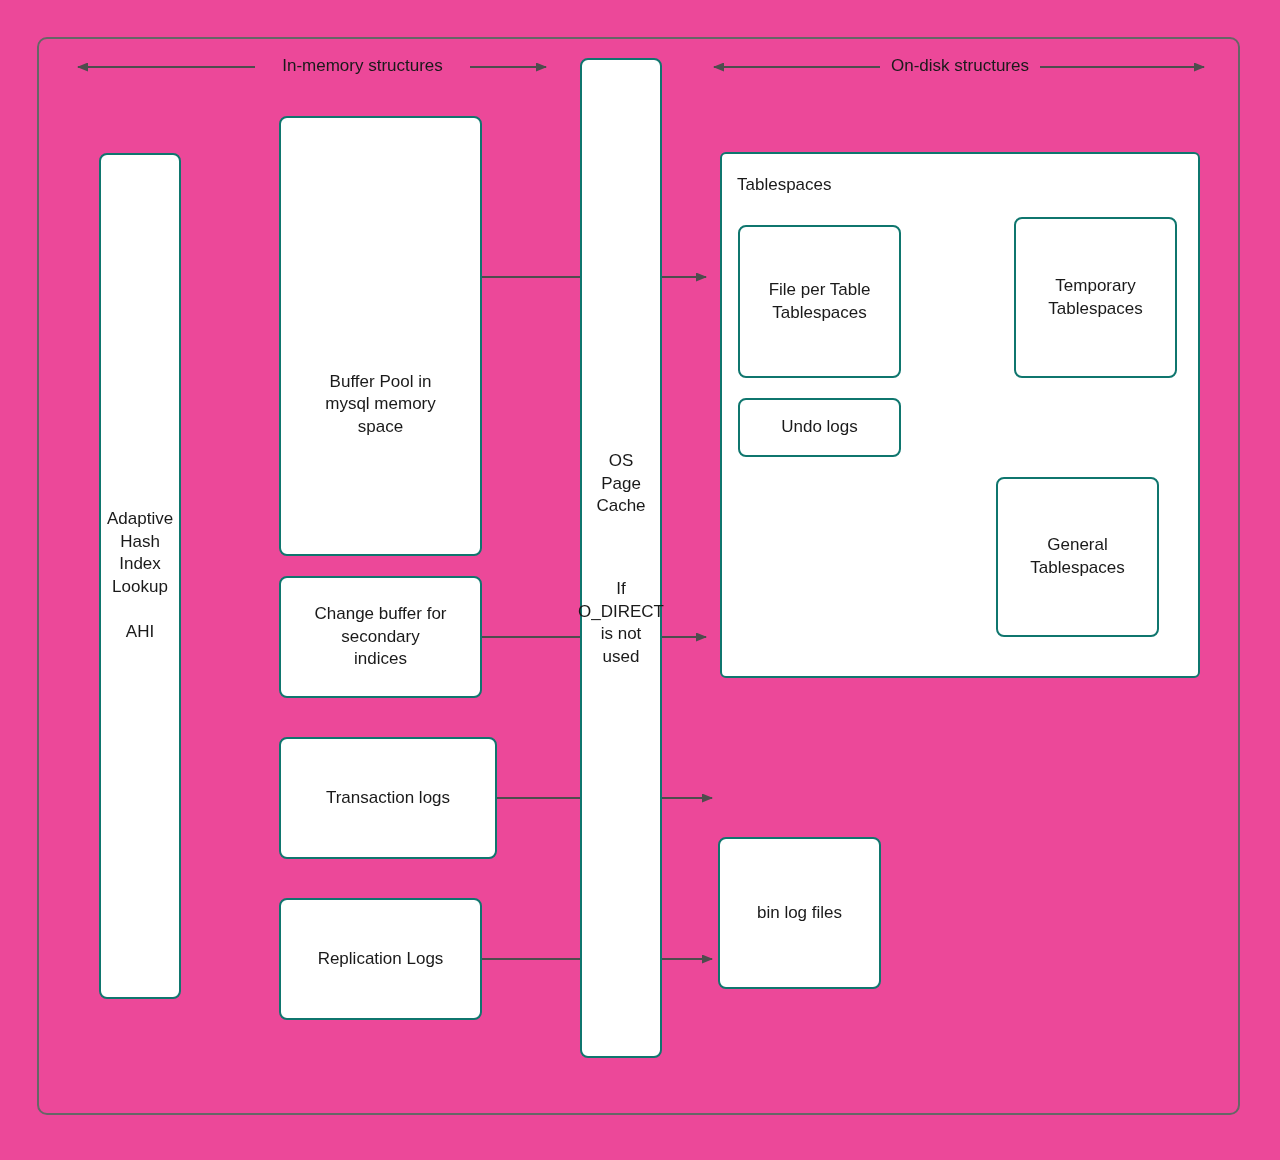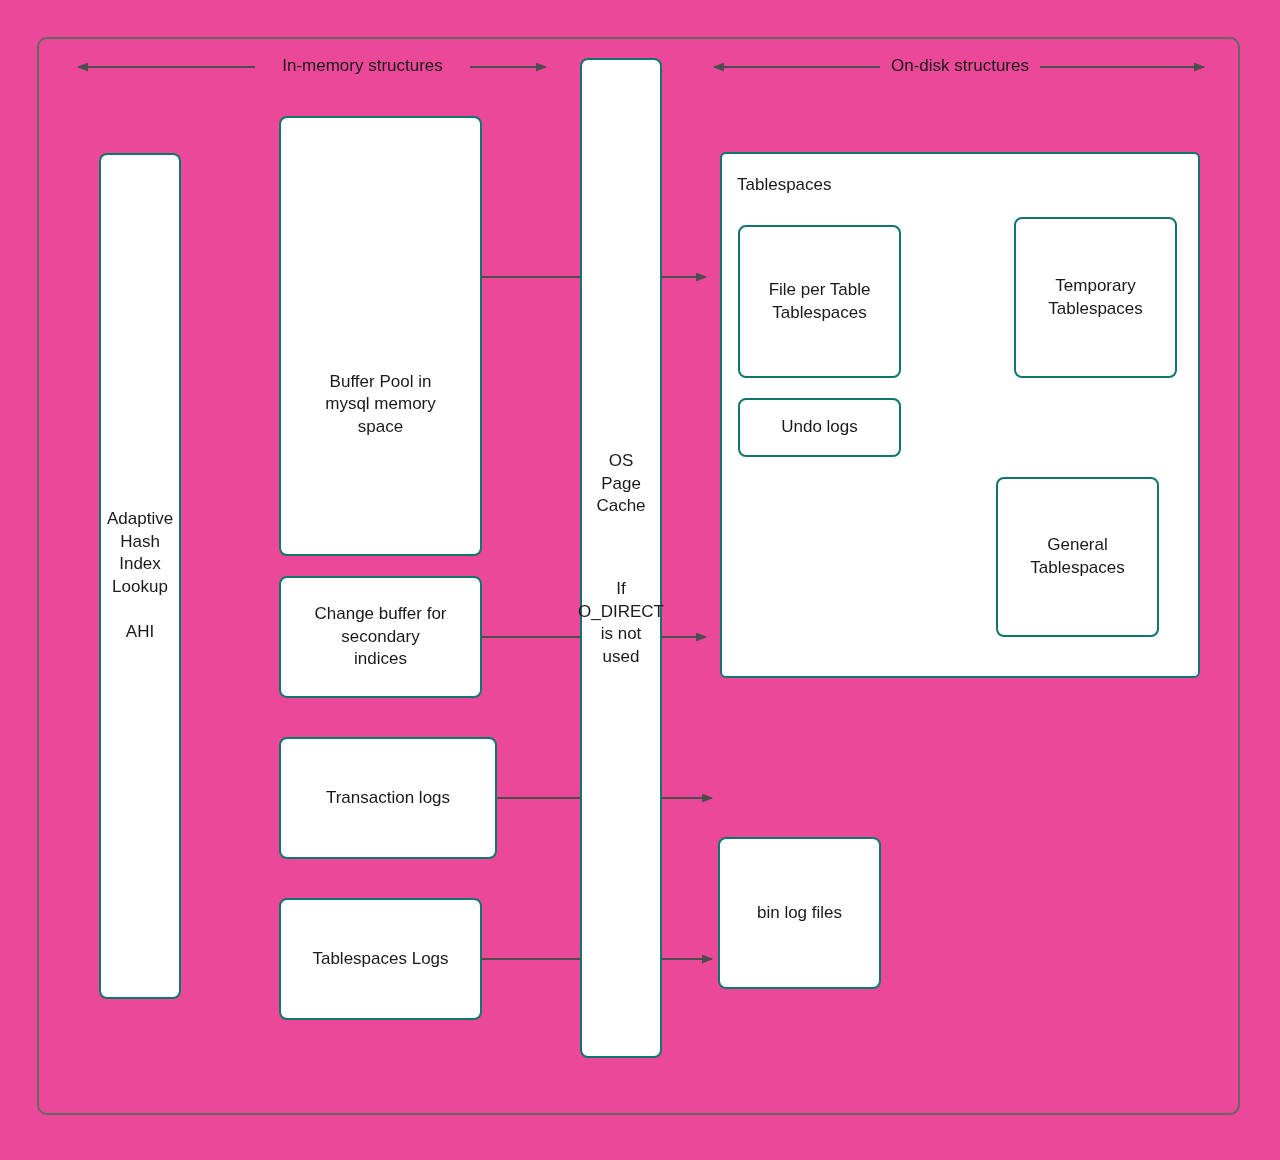--- a/index.html
+++ b/index.html
@@ -130,21 +130,21 @@
     <span class="txt">Change buffer for
 secondary
 indices</span>
   </div>
 
   <div class="node" style="left:279px; top:737px; width:218px; height:122px;">
     <span class="txt">Transaction logs</span>
   </div>
 
   <div class="node" style="left:279px; top:898px; width:203px; height:122px;">
-    <span class="txt">Tablespaces Logs</span>
+    <span class="txt">Replication Logs</span>
   </div>
 
   <div class="node" style="left:580px; top:58px; width:82px; height:1000px;"></div>
   <div class="band-label" style="left:580px; top:450px; width:82px; white-space:pre-line; line-height:1.33;">OS
 Page
 Cache</div>
   <div class="band-label" style="left:540px; top:578px; width:162px; white-space:pre-line; line-height:1.33;">If
 O_DIRECT
 is not
 used</div>

